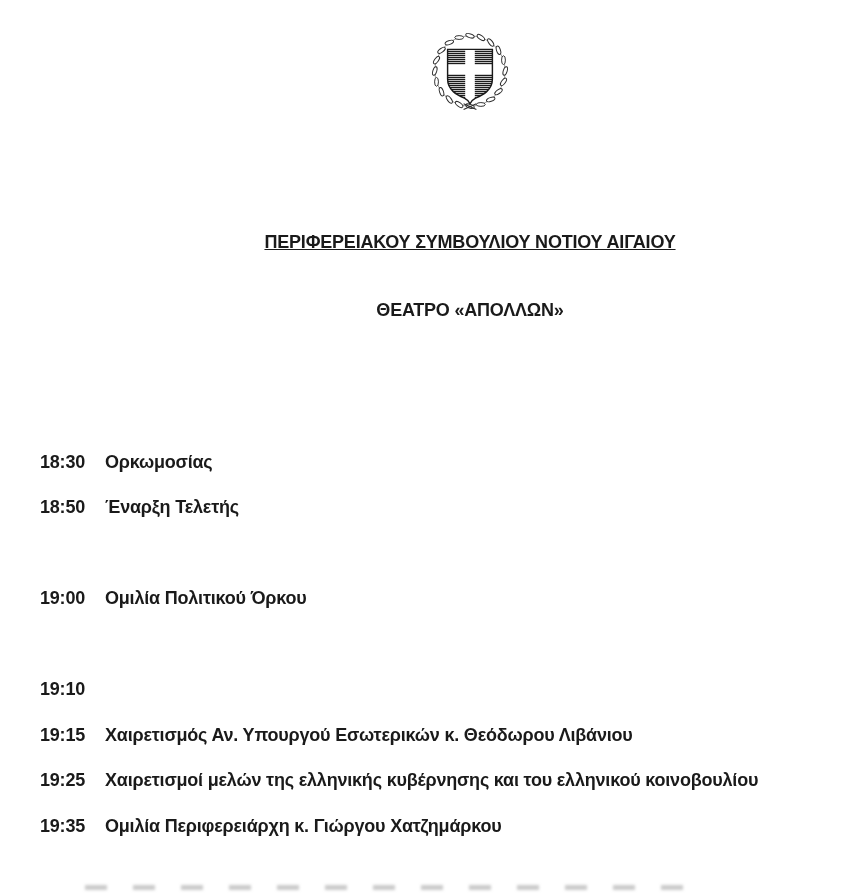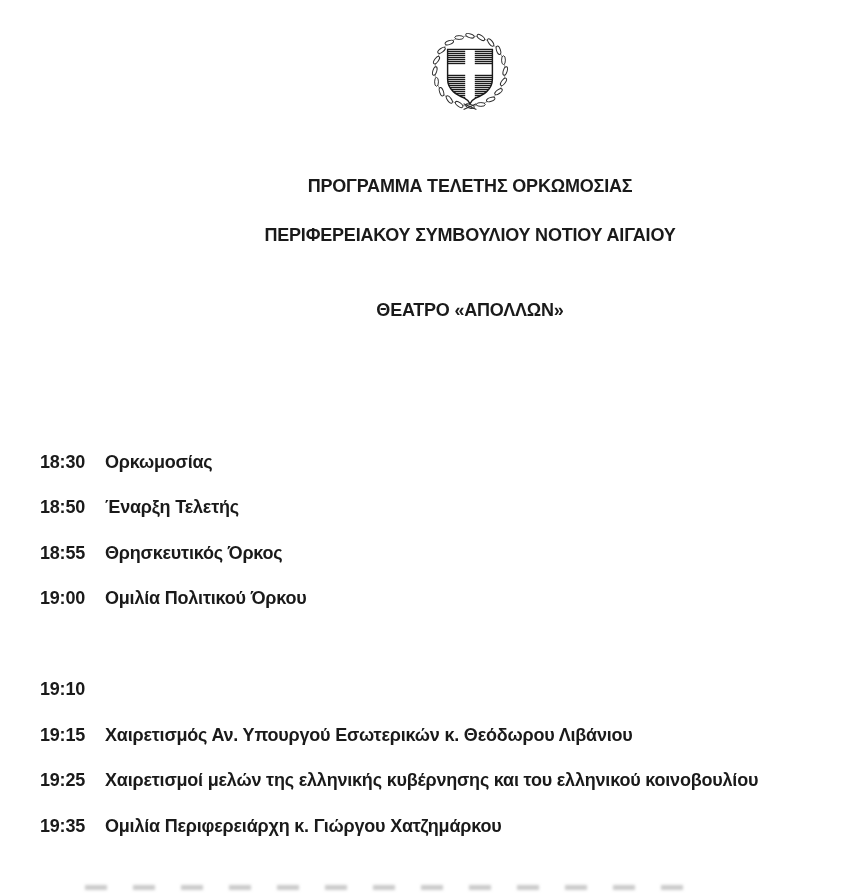--- a/index.html
+++ b/index.html
@@ -22,21 +22,21 @@
 
   .header-line {
     position: absolute;
     left: 75px; width: 790px;
     text-align: center;
     font-size: 18px;
     letter-spacing: -0.2px;
     white-space: nowrap;
   }
   .title-1 { top: 176px; }
-  .title-2 { top: 225px; }
+  .title-2 { top: 232px; text-decoration: underline; }
   .venue   { top: 300px; }
   .date    { top: 360px; }
 
   .schedule-row {
     position: absolute;
     left: 0; width: 865px; height: 22px;
     font-size: 18px;
     letter-spacing: -0.2px;
     line-height: 22px;
     white-space: nowrap;
@@ -104,35 +104,30 @@
 
       <g clip-path="url(#shieldClip)">
         <rect x="44" y="23" width="12" height="68" fill="#ffffff"></rect>
         <rect x="22" y="42" width="56" height="12" fill="#ffffff"></rect>
       </g>
 
       <path d="M22,23 H78 V60 C78,74 66,80 57,84 C53,86 51,88.5 50,91 C49,88.5 47,86 43,84 C34,80 22,74 22,60 Z" fill="none" stroke="#1a1a1a" stroke-width="1.8"></path>
     </svg>
   </div>
 
-  <div class="header-line title-1">ΠΡΟΓΡΑΜΜΑ ΤΕΛΕΤΗΣ ΟΡΚΩΜΟΣΙΑΣ</div>
   <div class="header-line title-2">ΠΕΡΙΦΕΡΕΙΑΚΟΥ ΣΥΜΒΟΥΛΙΟΥ ΝΟΤΙΟΥ ΑΙΓΑΙΟΥ</div>
   <div class="header-line venue">ΘΕΑΤΡΟ «ΑΠΟΛΛΩΝ»</div>
 
   <div class="schedule-row" style="top:451px">
     <span class="time">18:30</span>
     <span class="event">Ορκωμοσίας</span>
   </div>
   <div class="schedule-row" style="top:496px">
     <span class="time">18:50</span>
     <span class="event">Έναρξη Τελετής</span>
-  </div>
-  <div class="schedule-row" style="top:542px">
-    <span class="time">18:55</span>
-    <span class="event">Θρησκευτικός Όρκος</span>
   </div>
   <div class="schedule-row" style="top:587px">
     <span class="time">19:00</span>
     <span class="event">Ομιλία Πολιτικού Όρκου</span>
   </div>
   <div class="schedule-row" style="top:678px">
     <span class="time">19:10</span>
   </div>
   <div class="schedule-row" style="top:724px">
     <span class="time">19:15</span>

